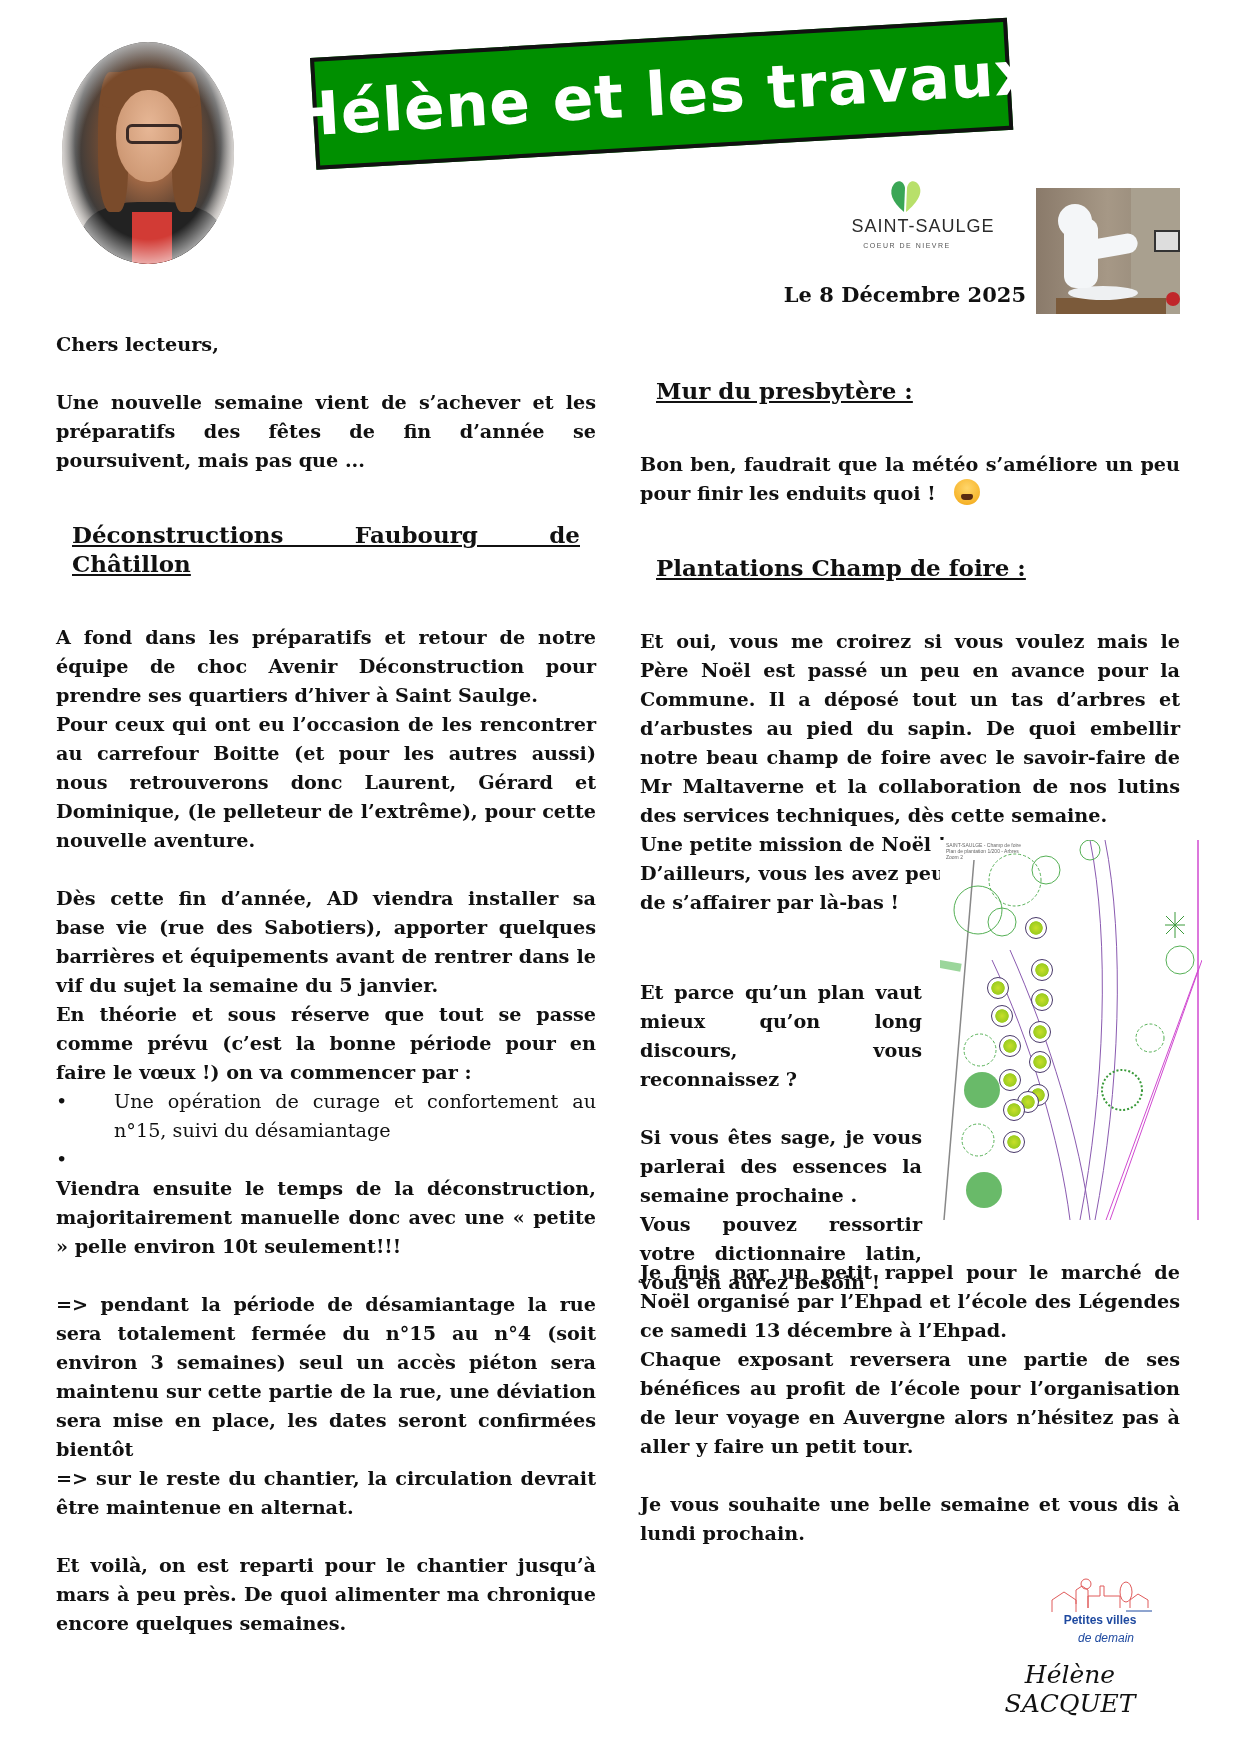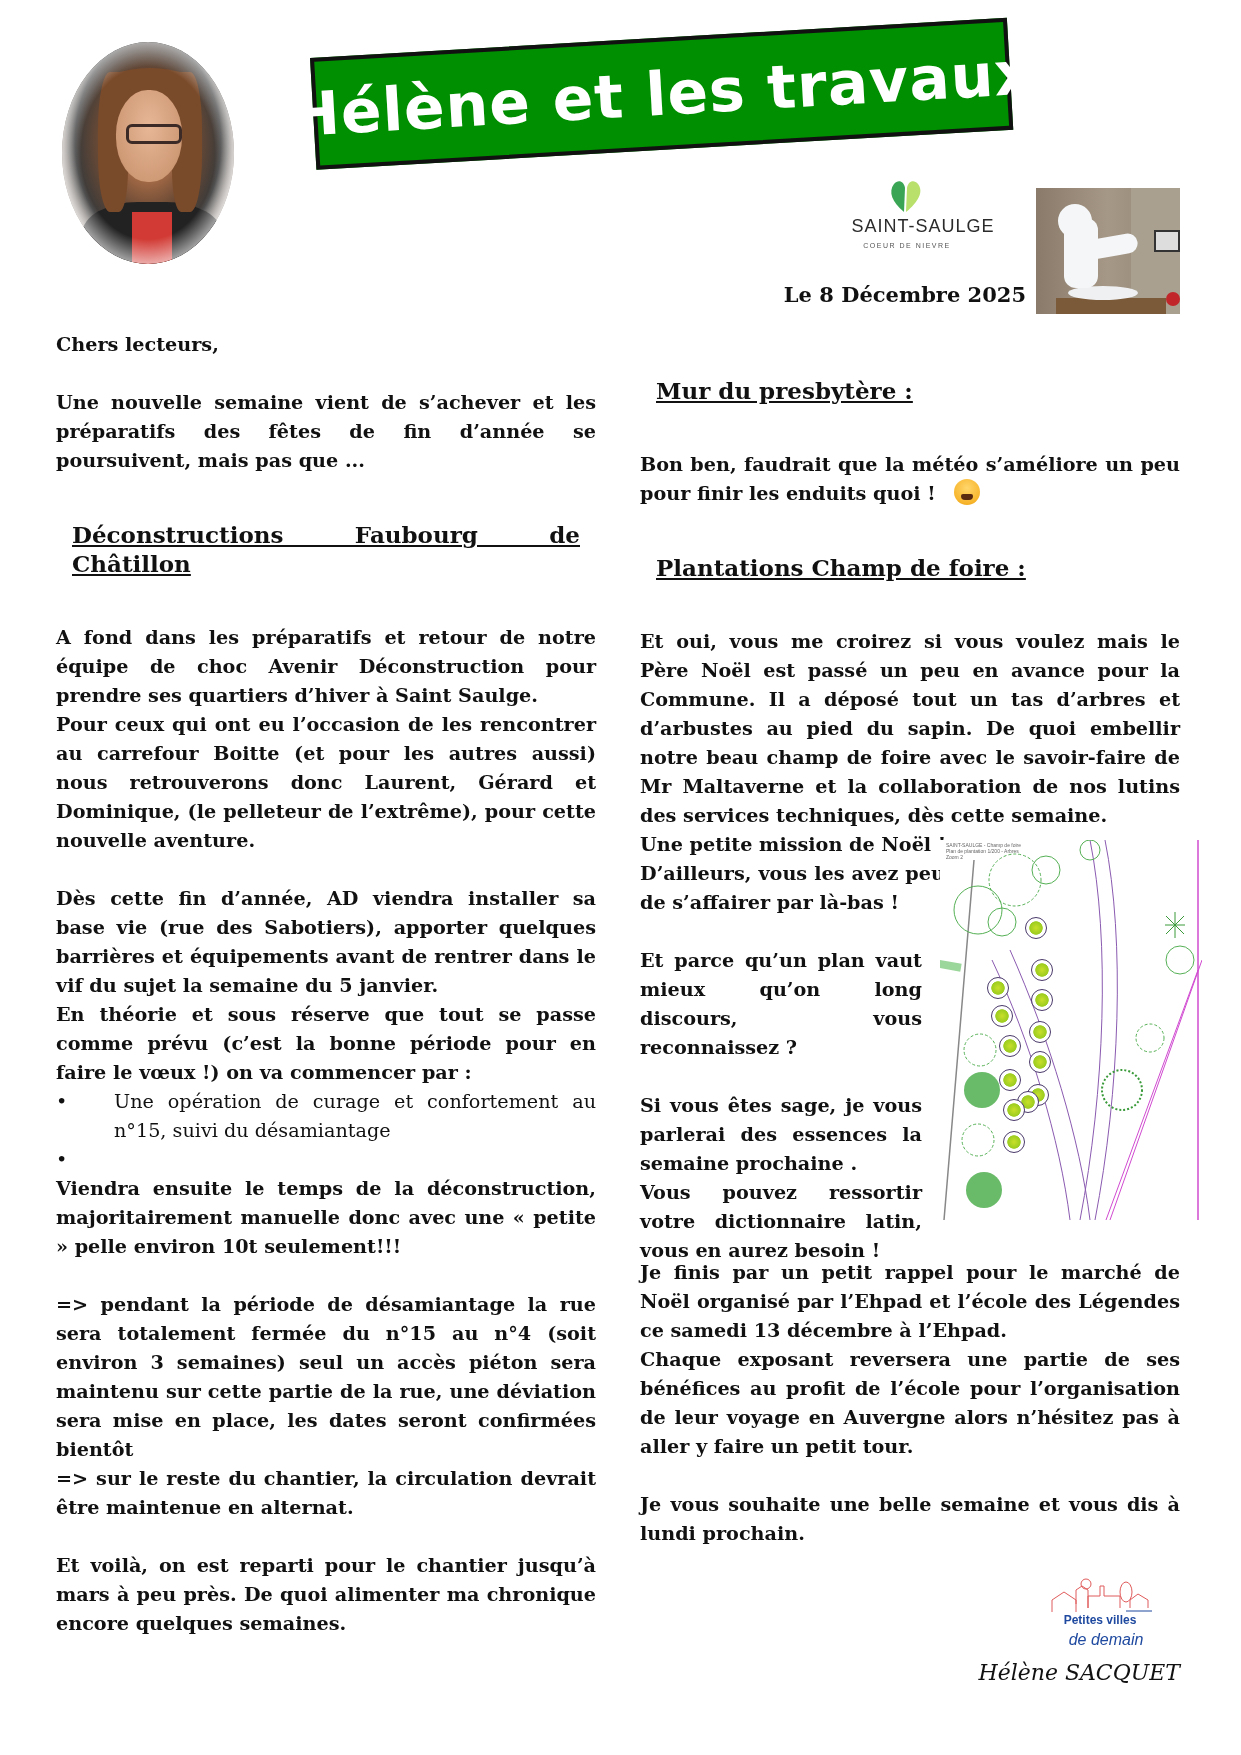--- a/index.html
+++ b/index.html
@@ -51,38 +51,38 @@
   
   .col { font-size: 19.2px; line-height: 29px; text-align: justify; }
   .col p { margin: 0; font-weight: bold; }
   .col .blank { height: 29px; }
   .col h3 { margin: 16px; font-size: 23px; font-weight: bold; text-decoration: underline; line-height: 29px; }
   .left-col { left: 56px; top: 330px; width: 540px; }
   .right-col { left: 640px; top: 360px; width: 540px; }
   .bullet { display: flex; }
   .bullet .dot { width: 58px; flex: none; }
   .bullet .btxt { flex: 1; text-align: justify; }
-  .narrow { width: 282px; }
+  .narrow { width: 282px; margin-top: 32px; }
   .emoji { display: inline-block; width: 26px; height: 26px; border-radius: 50%; vertical-align: -5px; margin-left: 18px;
            background: radial-gradient(circle at 50% 35%, #ffd66b 0%, #f7b52c 70%, #e39a12 100%); position: relative; }
   .emoji::after { content: ""; position: absolute; left: 7px; top: 15px; width: 12px; height: 6px; background: #5a2a10; border-radius: 3px 3px 6px 6px; }
 
   
   .plan { left: 940px; top: 840px; width: 262px; height: 380px; background: #fff; overflow: hidden; }
   .plan-caption { position:absolute; left: 6px; top: 2px; font-family: "Liberation Sans", sans-serif; font-size: 5px; line-height: 6px; color: #666; }
 
   .closing { left: 640px; top: 1258px; width: 540px; }
 
   
   .pvd { left: 1030px; top: 1578px; width: 140px; height: 74px; text-align: center; }
   .pvd-name { position:absolute; left: 0; top: 35px; width: 140px; font-family: "Liberation Sans", sans-serif;
               font-weight: bold; font-size: 12px; color: #1f4aa0; }
   .pvd-sub { position:absolute; left: 0; top: 53px; width: 140px; font-family: "Liberation Sans", sans-serif;
-             font-style: italic; font-size: 16px; color: #1f4aa0; padding-left: 12px; box-sizing: border-box; }
-  .signature { left: 960px; top: 1660px; width: 220px; text-align: right; font-style: italic; font-size: 22px; }
+             font-style: italic; font-size: 12px; color: #1f4aa0; padding-left: 12px; box-sizing: border-box; }
+  .signature { left: 960px; top: 1660px; width: 220px; text-align: center; font-style: italic; font-size: 25px; }
 </style>
 </head>
 <body>
 
 <div class="abs portrait">
   <div class="jacket"></div>
   <div class="shirt"></div>
   <div class="hair-l"></div>
   <div class="hair-r"></div>
   <div class="hair-top"></div>

